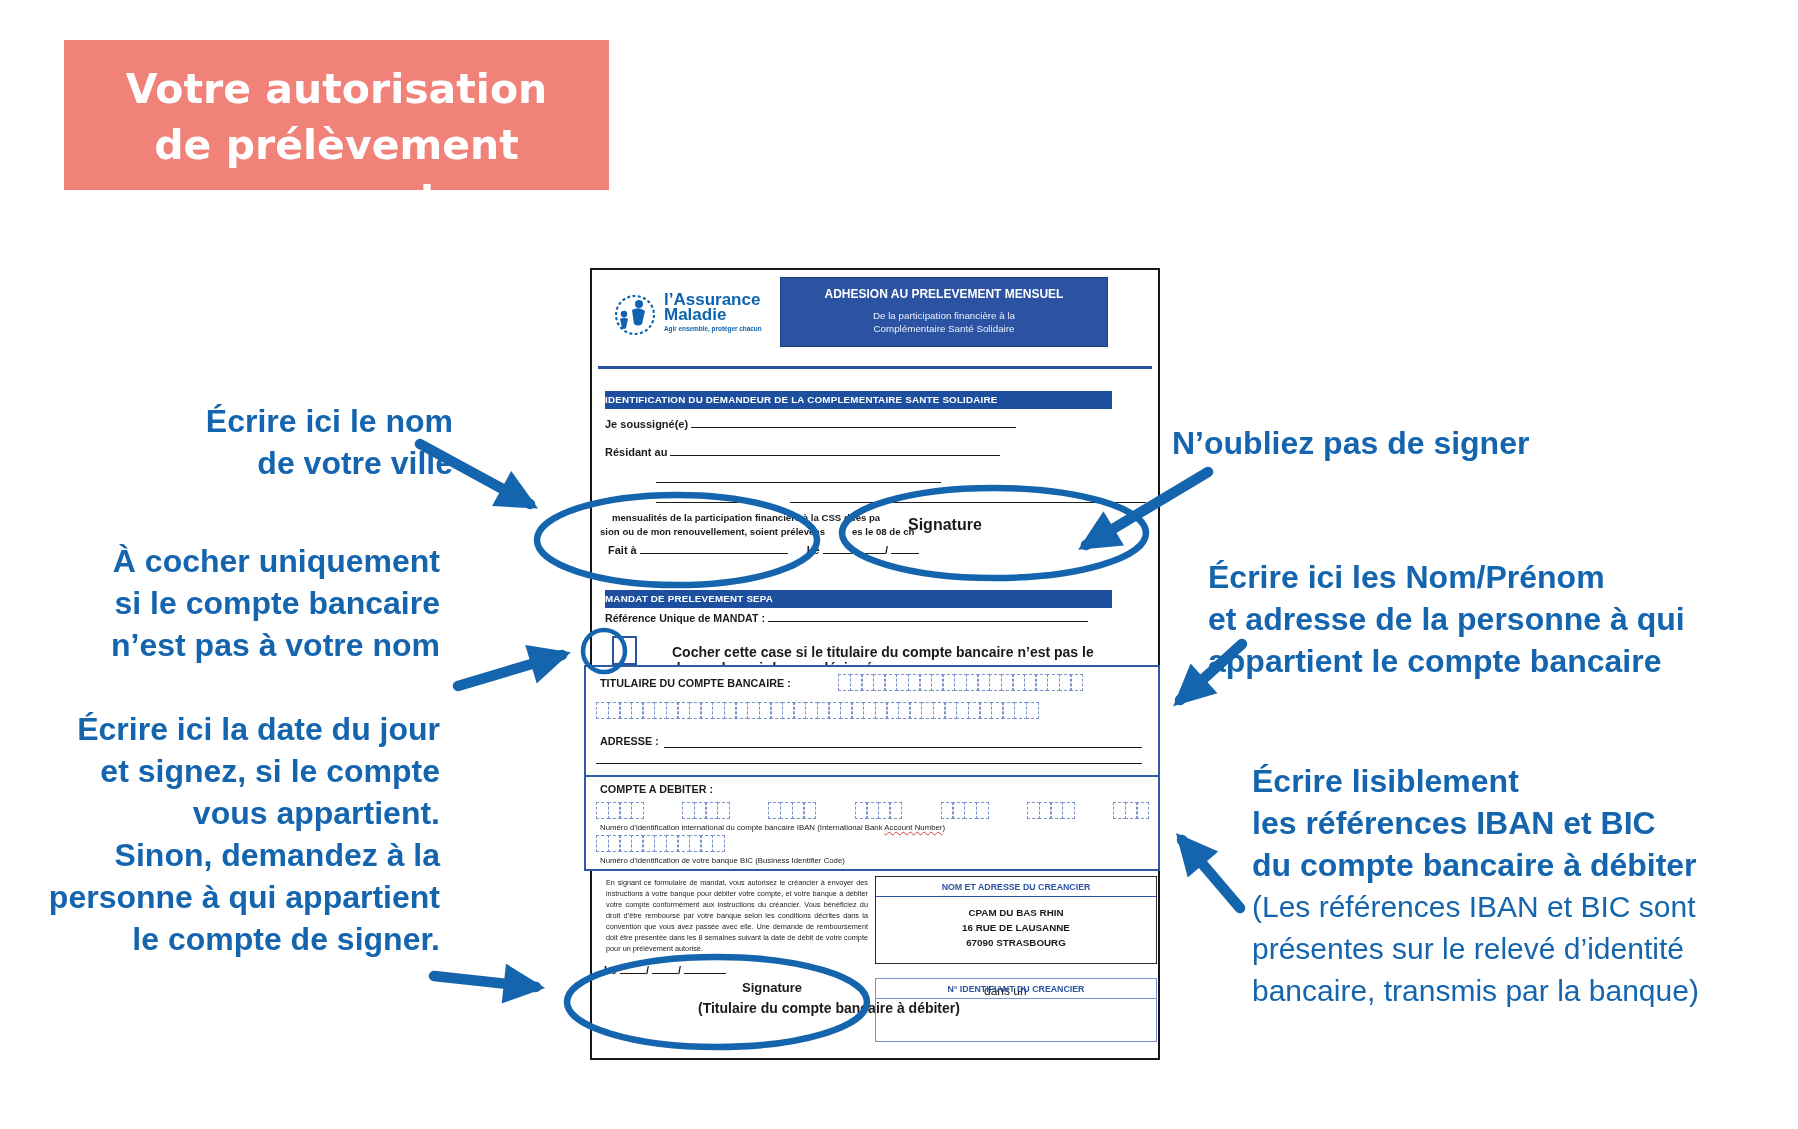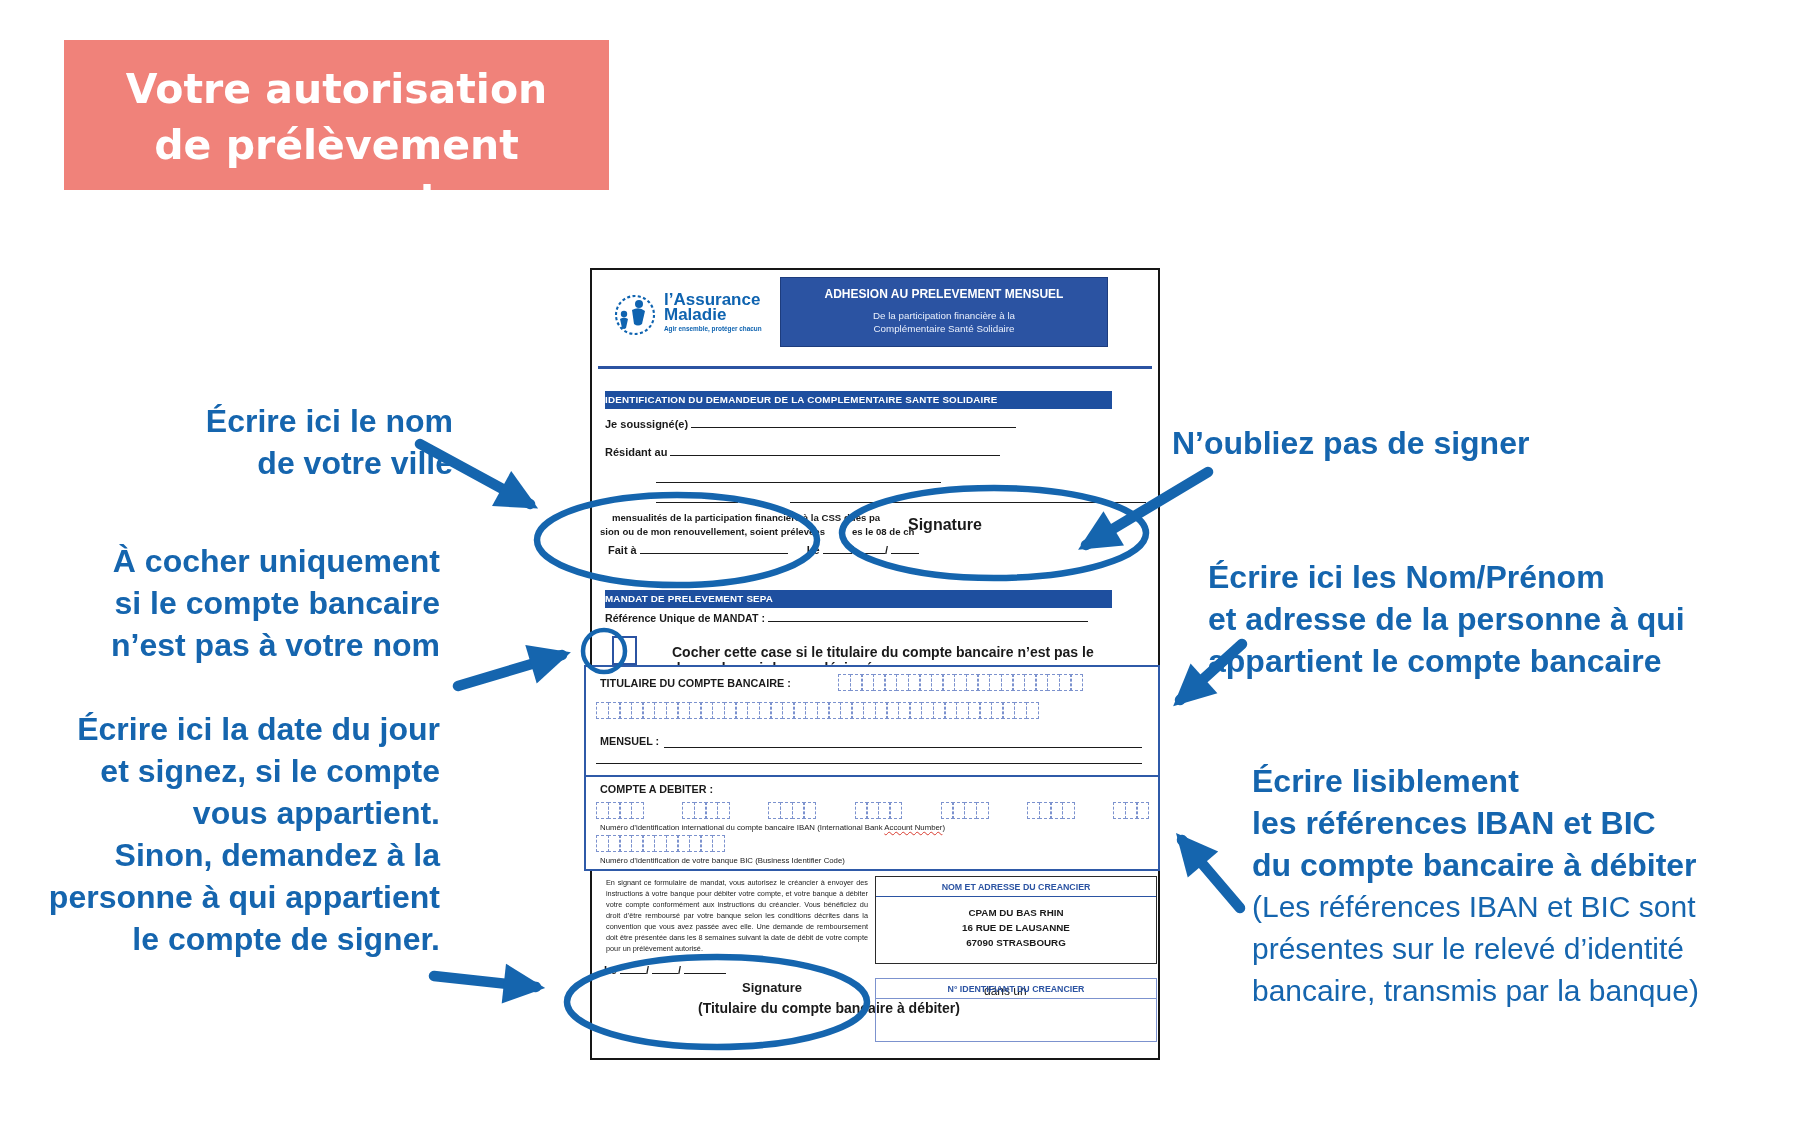--- a/index.html
+++ b/index.html
@@ -236,21 +236,21 @@
           <span class="cell"></span>
           <span class="cell"></span>
           <span class="cell"></span>
           <span class="cell"></span>
           <span class="cell"></span>
           <span class="cell"></span>
           <span class="cell"></span>
           <span class="cell"></span>
           <span class="cell"></span>
         </div>
-      <div class="abs b" style="left:14px;top:68px;font-size:10.8px;">MENSUEL :</div>
+      <div class="abs b" style="left:14px;top:68px;font-size:10.8px;">ADRESSE :</div>
       <div class="hline" style="left:78px;top:80px;width:478px;"></div>
       <div class="hline" style="left:10px;top:96px;width:546px;"></div>
     </div>
 
     <div class="abs bluebox" style="top:505px;height:96px;">
       <div class="abs b" style="left:14px;top:6px;font-size:10.8px;">COMPTE A DEBITER :</div>
       <div class="abs iban-row" style="left:10px;top:25px;">
         <span class="cellrow">
             <span class="cell"></span>
             <span class="cell"></span>

